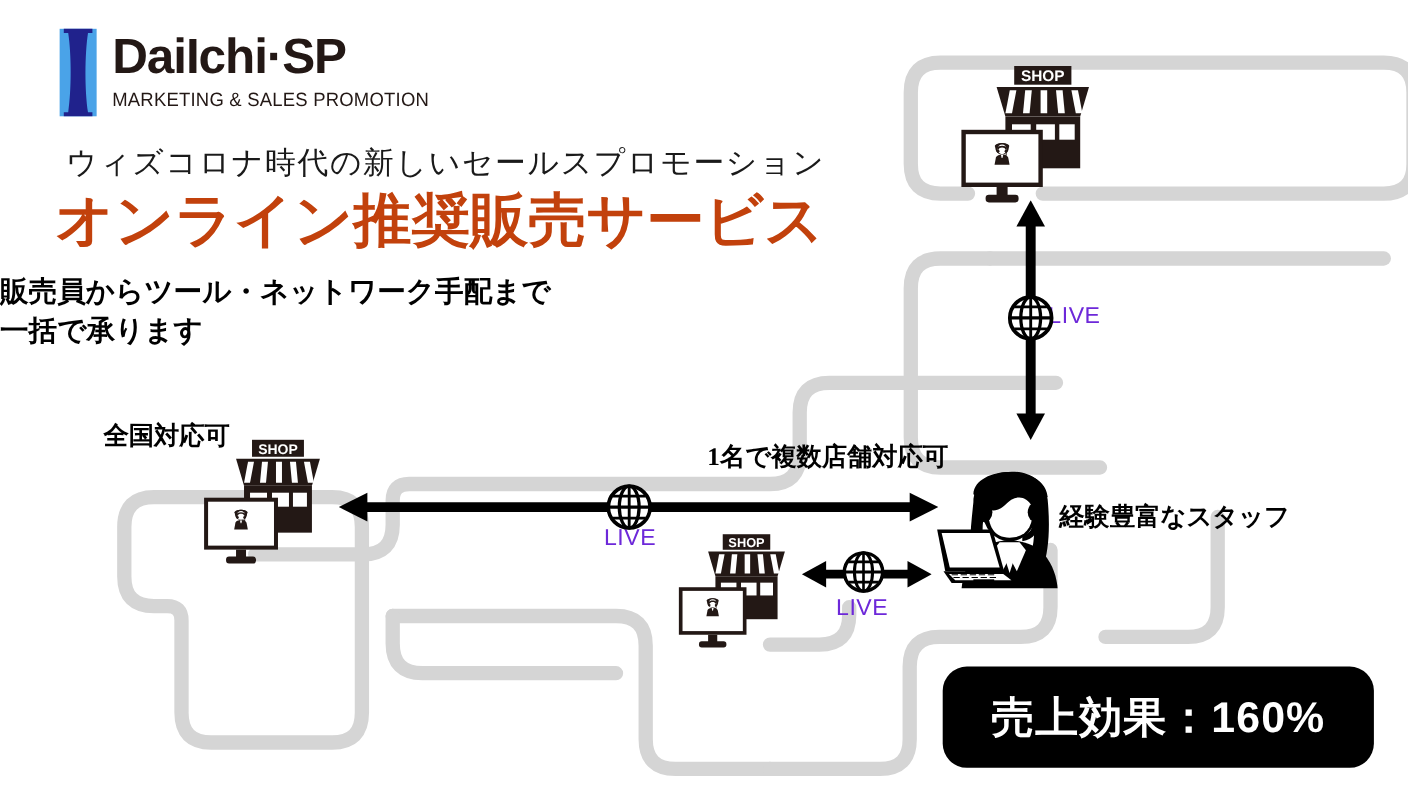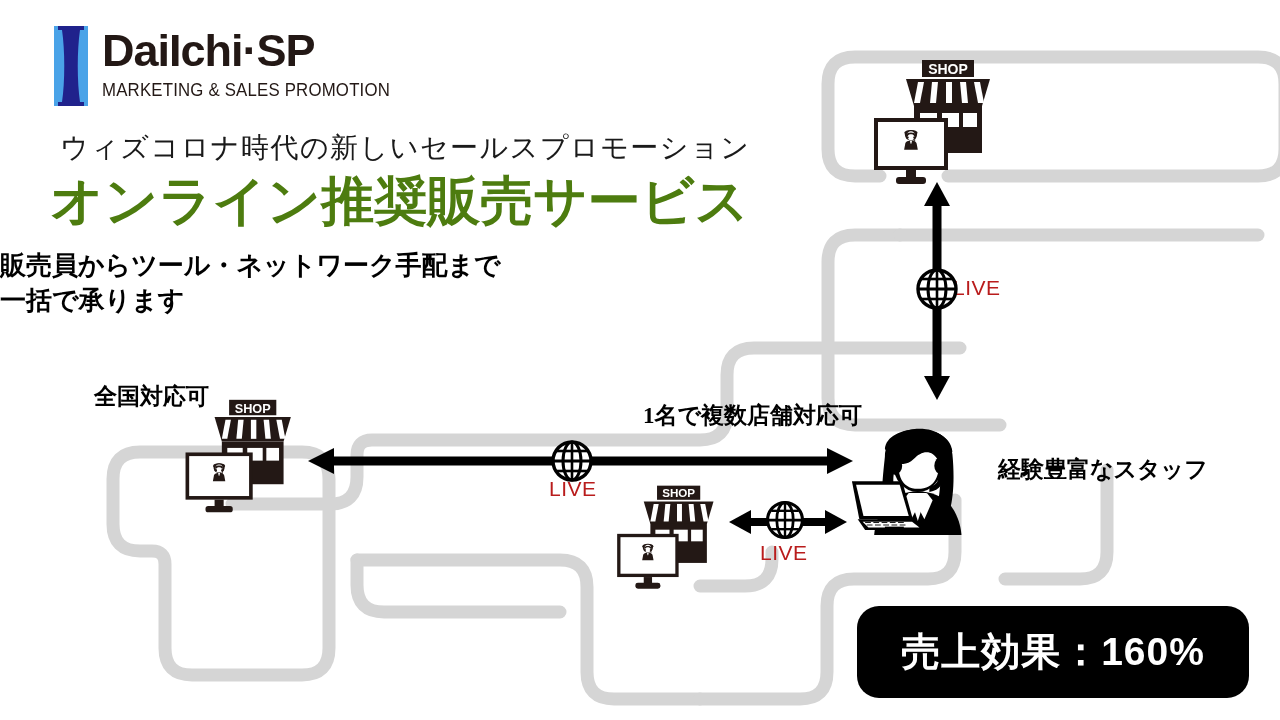--- a/index.html
+++ b/index.html
@@ -31,41 +31,41 @@
   }
 
   
   #heads { position:absolute; left:0; top:130px; width:760px; z-index:5; }
   #kicker {
     font-size:28px; color:#1a1a1a; font-weight:normal;
     letter-spacing:1.5px; padding-left:60px; line-height:1.25;
     white-space:nowrap;
   }
   #headline {
-    font-size:53px; font-weight:bold; color:#4d7c0f; letter-spacing:0px;
+    font-size:53px; font-weight:bold; color:#c2410c; letter-spacing:0px;
     padding-left:50px; margin-top:6px; line-height:1.15; white-space:nowrap;
   }
   #sub {
     margin-top:16px; text-align:left; width:640px;
     font-size:26px; font-weight:bold; color:#000; line-height:1.35;
   }
   #sub div { white-space:nowrap; }
 
   
   .dlabel {
     position:absolute; z-index:6; font-size:23px; font-weight:bold;
     color:#000; white-space:nowrap;margin-left:32px;
   }
   #label-zenkoku { left:62px;  top:381px; }
   #label-multi   { left:611px; top:400px;font-family:Liberation Serif, serif; }
-  #label-staff   { left:966px; top:454px;text-align:right; }
+  #label-staff   { left:931px; top:454px;text-align:right; }
 
   
   .live-cap {
-    position:absolute; z-index:7; font-size:21px; color:#b91c1c;
+    position:absolute; z-index:7; font-size:21px; color:#6d28d9;
     letter-spacing:0.5px; white-space:nowrap;
     font-family:"Liberation Sans","DejaVu Sans",sans-serif;
   }
   #live-cap-1 { left:549px; top:477px; }
   #live-cap-2 { left:760px; top:541px; }
   #live-cap-3 { left:953px; top:276px; }
 
   
   #badge {
     position:absolute; left:857px; top:606px; width:392px; height:92px;

